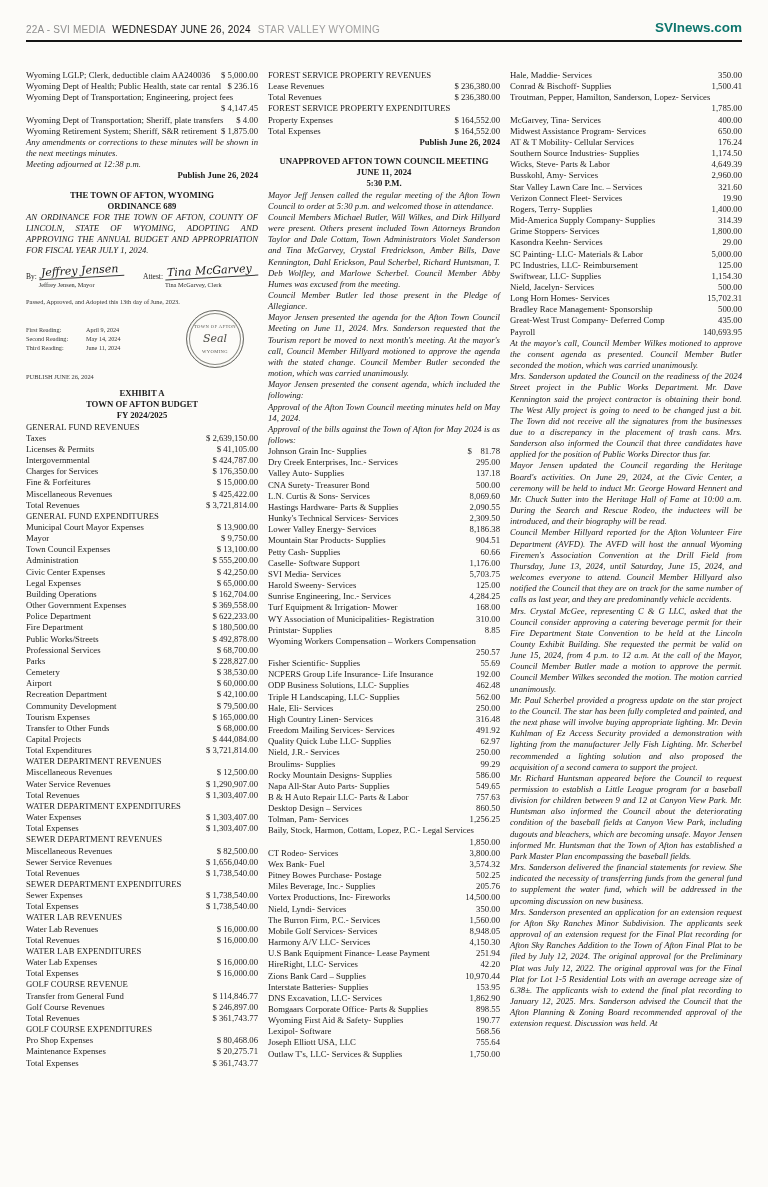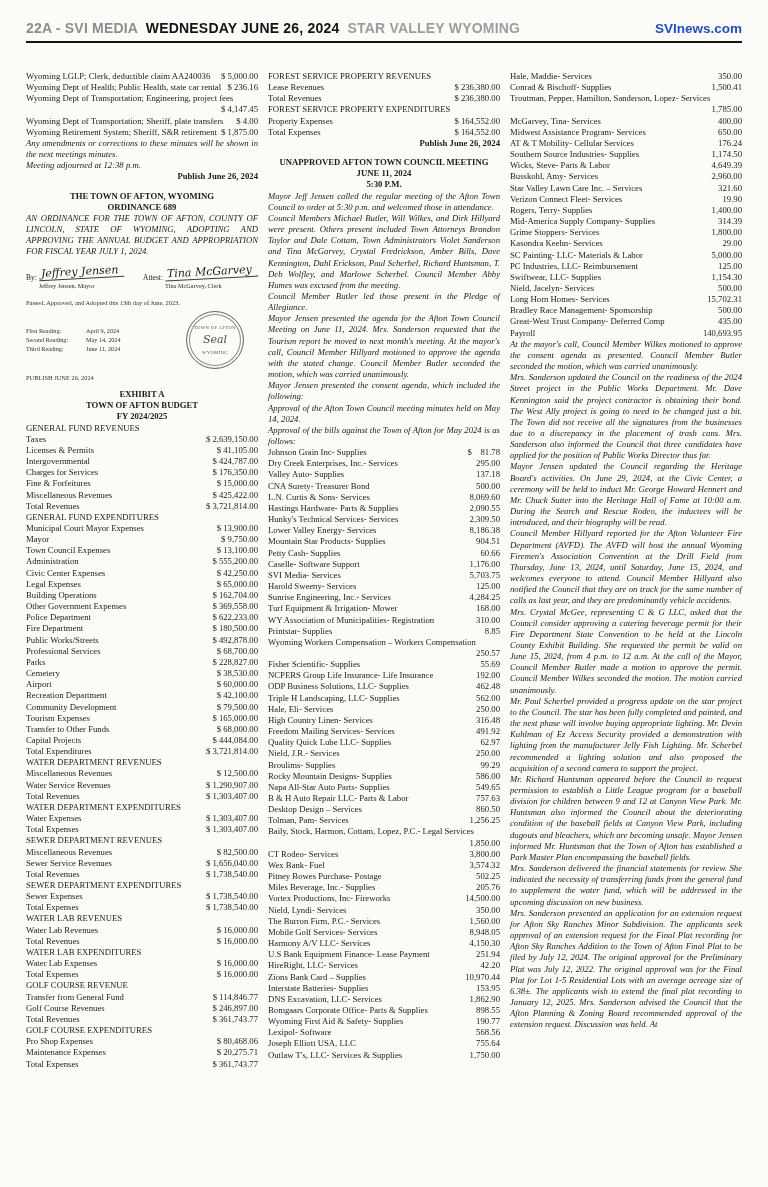--- a/index.html
+++ b/index.html
@@ -9,25 +9,25 @@
     background:#fcfbf8; color:#1b1b1b; overflow:hidden;
     padding:20px 26px 0 26px;
     font-family:"Liberation Serif", serif;
   }
   
   .masthead {
     display:flex; justify-content:space-between; align-items:flex-end;
     font-family:"Liberation Sans", sans-serif;
     border-bottom:2px solid #151515; padding-bottom:5px; margin-bottom:9px;
   }
-  .mast-left { font-size:14px; font-weight:bold; letter-spacing:.2px; }
+  .mast-left { font-size:10px; font-weight:normal; letter-spacing:.2px; }
   .mast-page { color:#8d8d8d; }
   .mast-date { color:#141414; margin-left:4px; }
   .mast-region { color:#9d9d9d; margin-left:4px; }
-  .mast-right { font-size:13.5px; font-weight:bold; color:#1d4ed8; }
+  .mast-right { font-size:13.5px; font-weight:bold; color:#0f766e; }
   
   .columns { display:flex; gap:10px;margin-top:28px; }
   .col { flex:0 0 232px; width:232px; font-size:8.7px; line-height:11.15px; }
   .blk-p { text-align:justify;font-style:italic; }
   .blk-h { text-align:center; font-weight:bold; }
   .blk-pub { text-align:right; font-weight:bold; }
   .blk-e { display:flex; flex-wrap:wrap; justify-content:space-between; column-gap:4px; }
   .blk-e .lbl { text-align:justify; flex:0 1 auto; max-width:100%; }
   .blk-e .val { margin-left:auto; white-space:nowrap; text-align:right; }
   .blk-gap { width:100%; }

